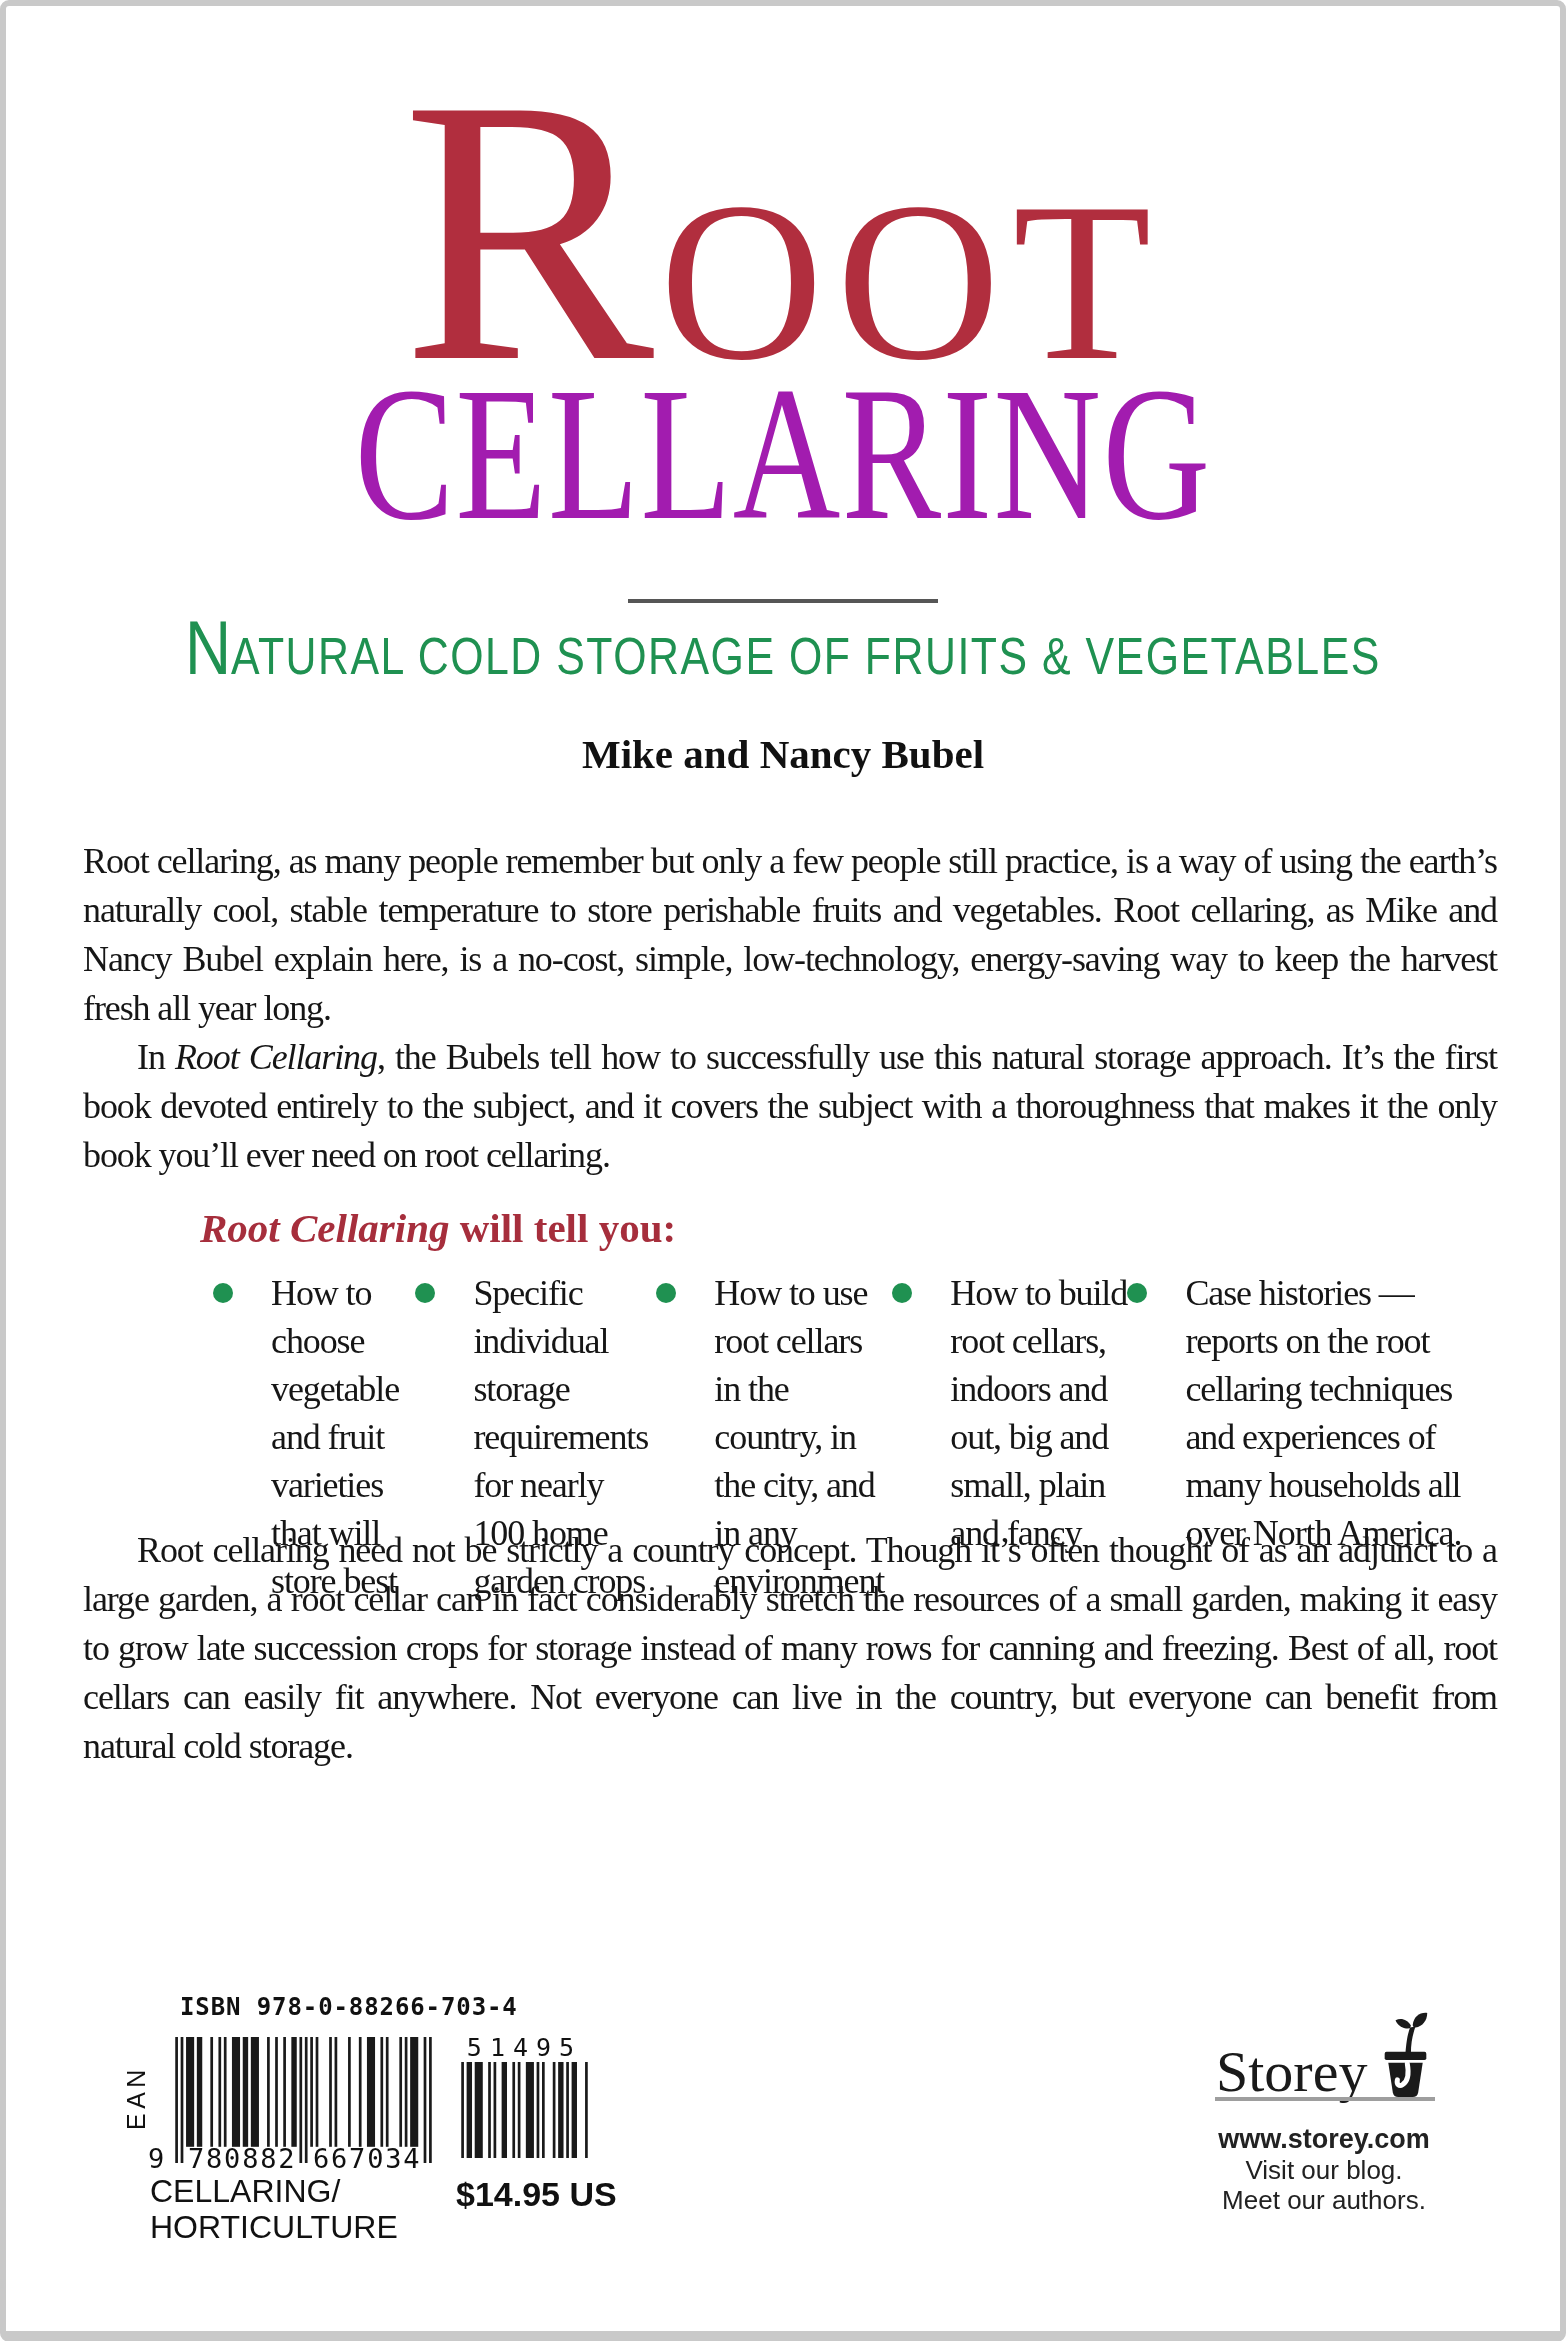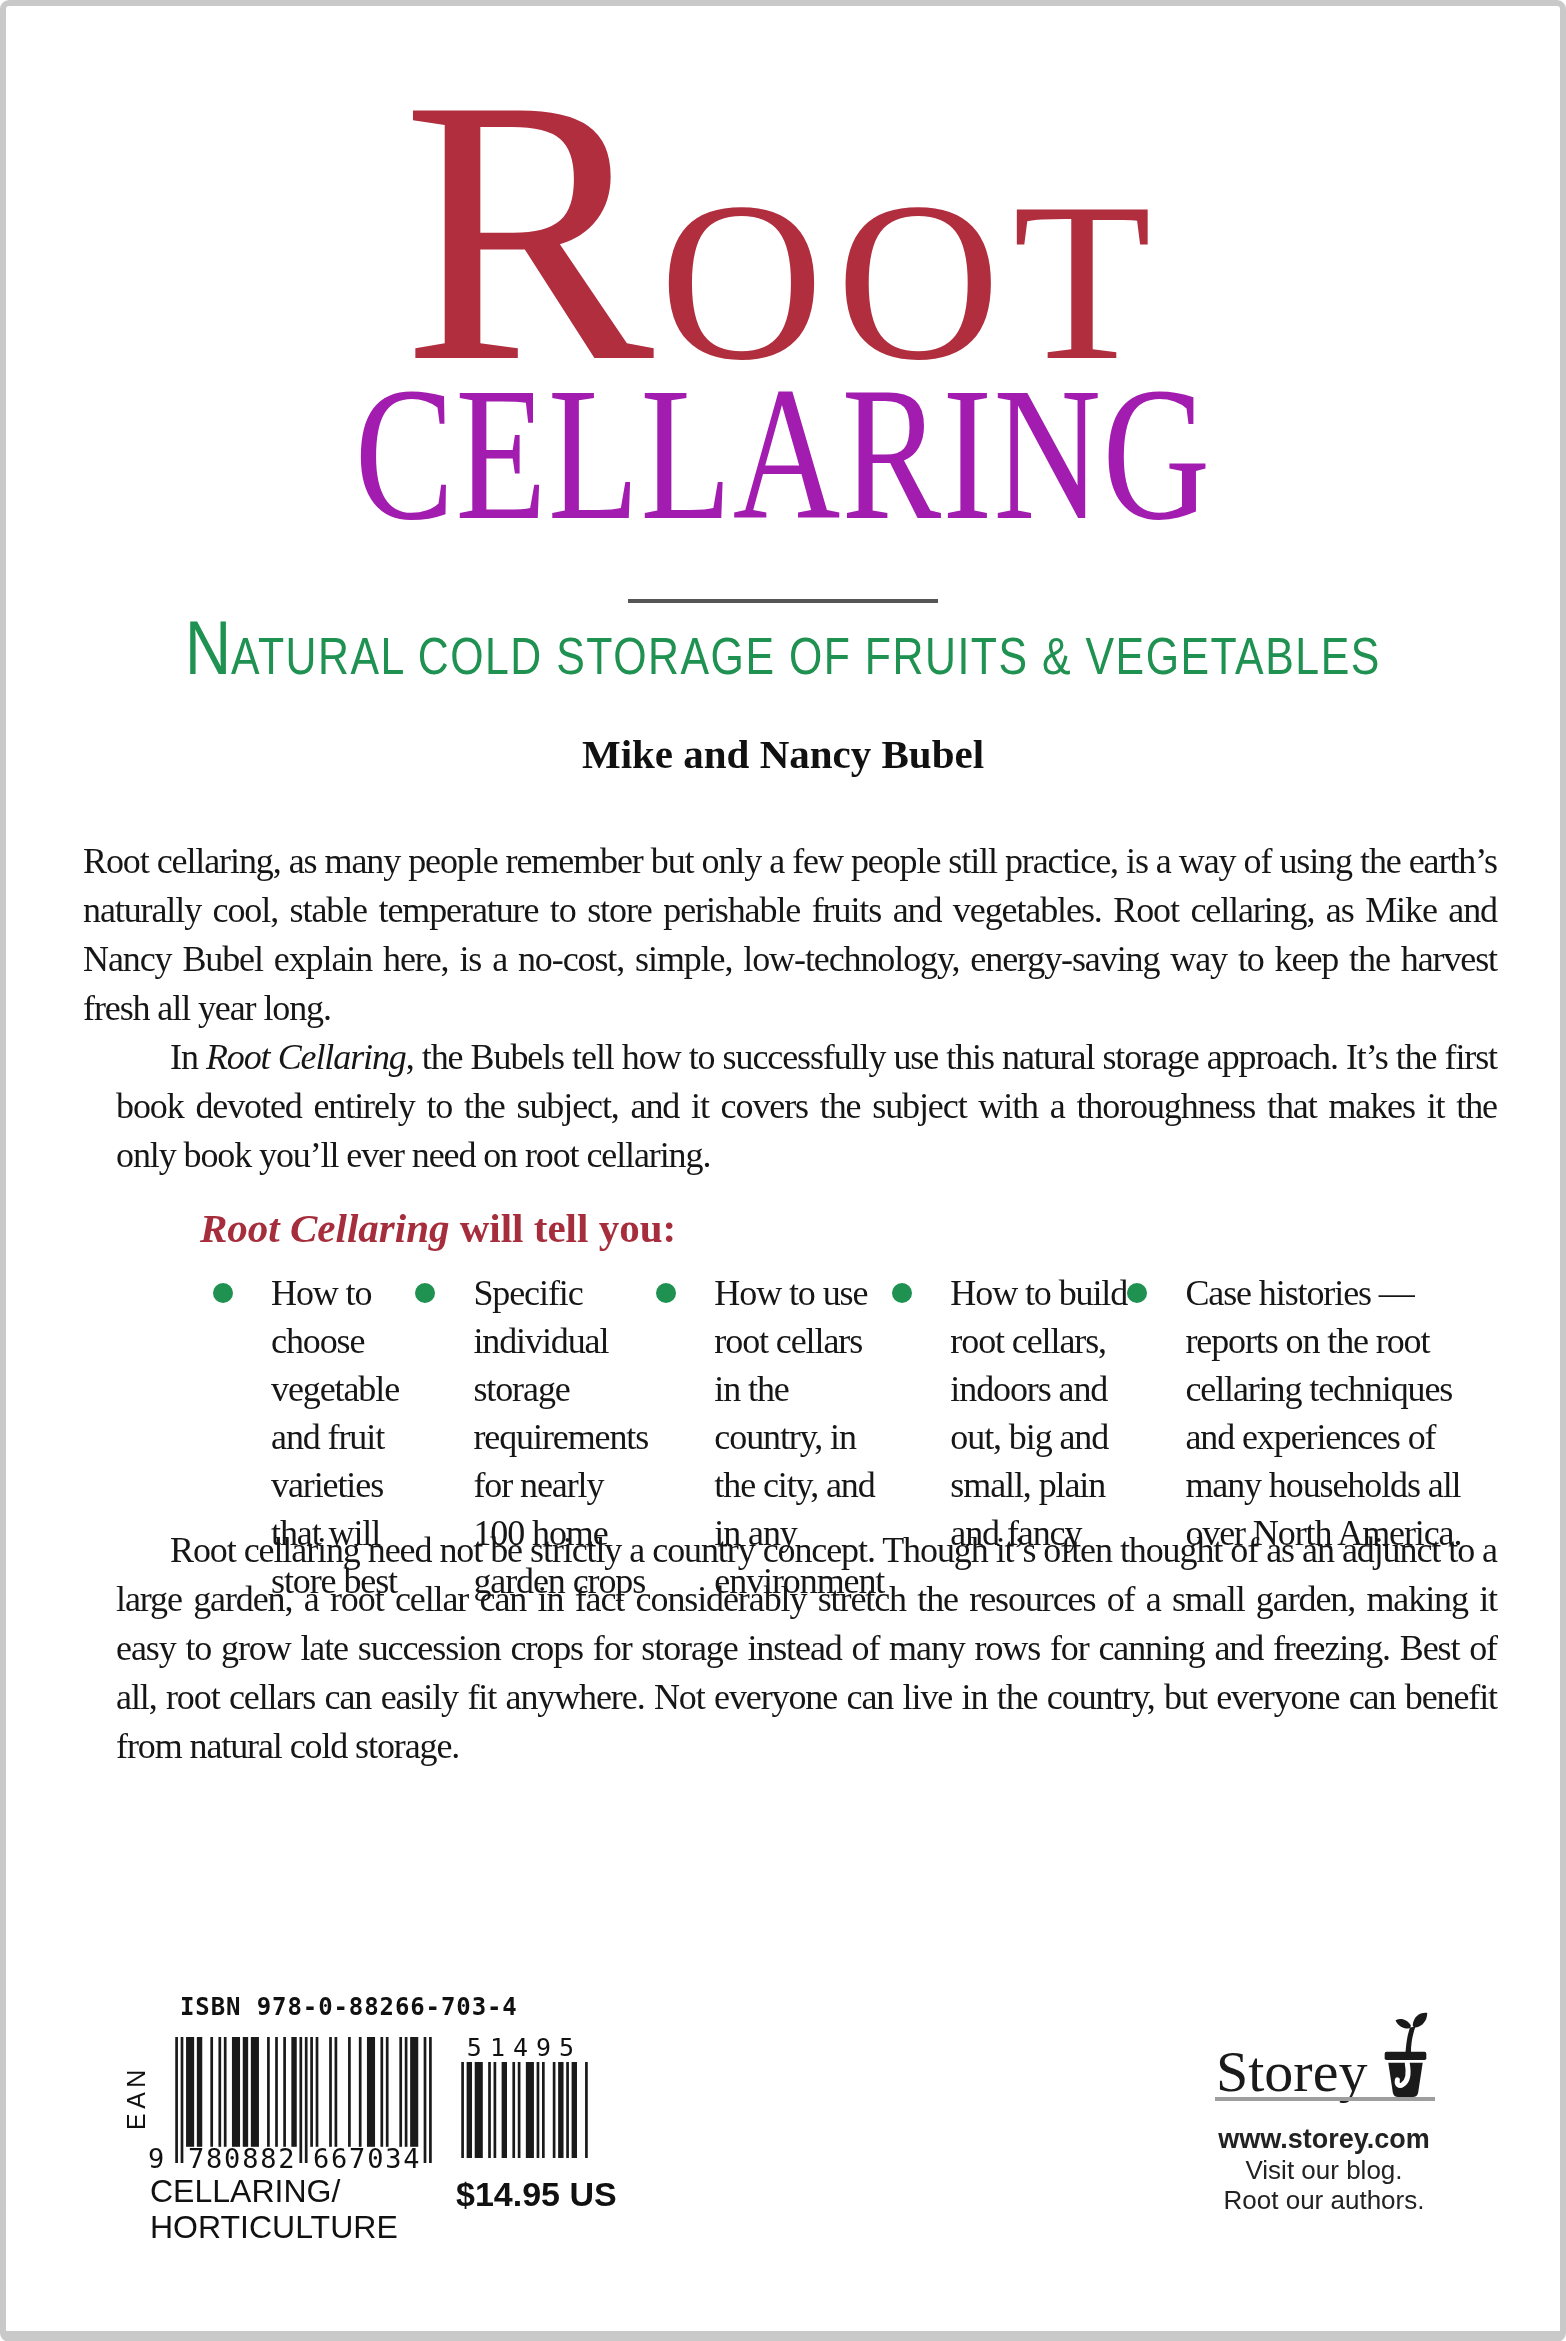--- a/index.html
+++ b/index.html
@@ -54,21 +54,21 @@
     position: absolute; top: 724px; left: 0; right: 0;
     text-align: center; font-weight: bold; font-size: 41px; color: #111;
   }
   
   .bodyblock {
     position: absolute; left: 77px; width: 1414px;
     font-size: 36px; line-height: 49px; letter-spacing: -1.1px;
     text-align: justify; color: #161616;
   }
   .bodyblock p { margin: 0; }
-  .bodyblock p.indent { text-indent: 54px; margin-left: 33px; }
+  .bodyblock p.indent { text-indent: 54px; }
   .intro-block { top: 831px; }
   .closing-block { top: 1520px; }
   
   .tellyou {
     position: absolute; top: 1198px; left: 194px;
     color: #a62e3c; font-size: 41px; font-weight: bold; line-height: 1.2;
     white-space: nowrap;
   }
   .tellyou .ital { font-style: italic; }
   
@@ -279,17 +279,17 @@
         <rect x="2" y="44" width="46" height="9" rx="2"></rect>
         <path d="M6 56 L44 56 L39 89 Q38 94 33 94 L17 94 Q12 94 11 89 Z"></path>
       </g>
       <path d="M27 57 C29 68 28 76 22 80 C18 83 15 80 16 75" fill="none" stroke="#ffffff" stroke-width="5.5" stroke-linecap="round"></path>
     </svg>
   </div>
   <div class="abs storey-line"></div>
   <div class="abs storey-links">
     <div class="site">www.storey.com</div>
     <div class="ln">Visit our blog.</div>
-    <div class="ln">Root our authors.</div>
+    <div class="ln">Meet our authors.</div>
   </div>
 
 </div>
 
 
 </body></html>

